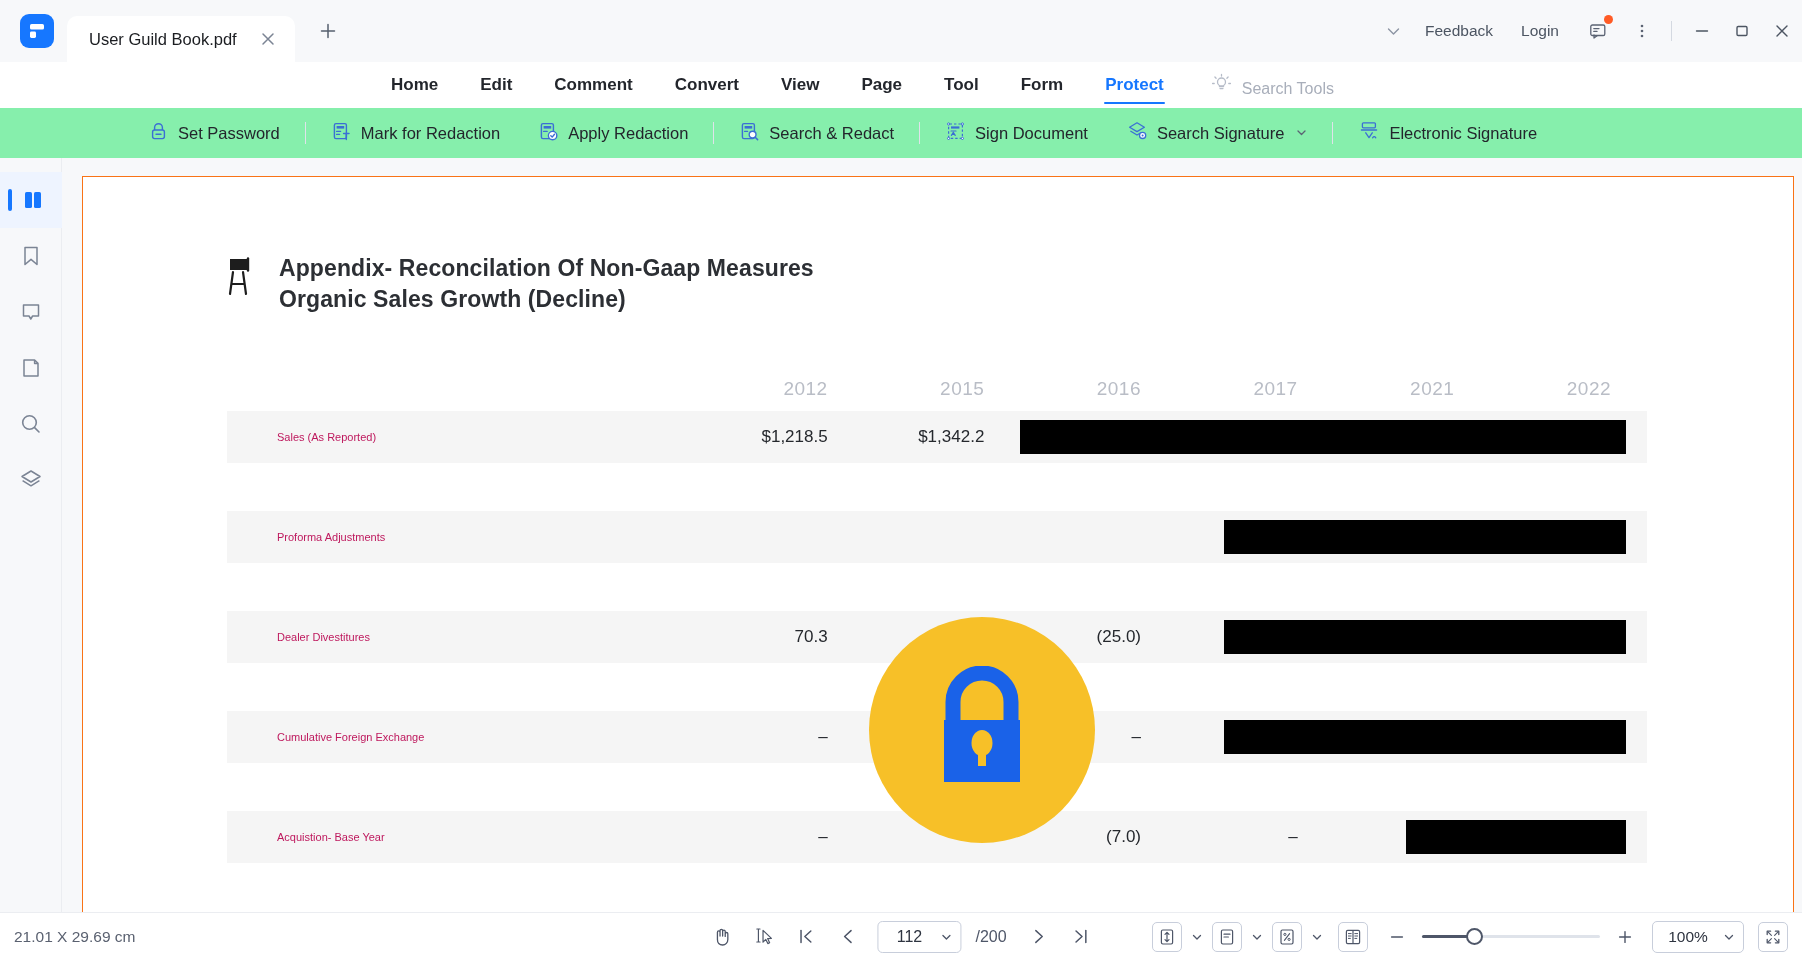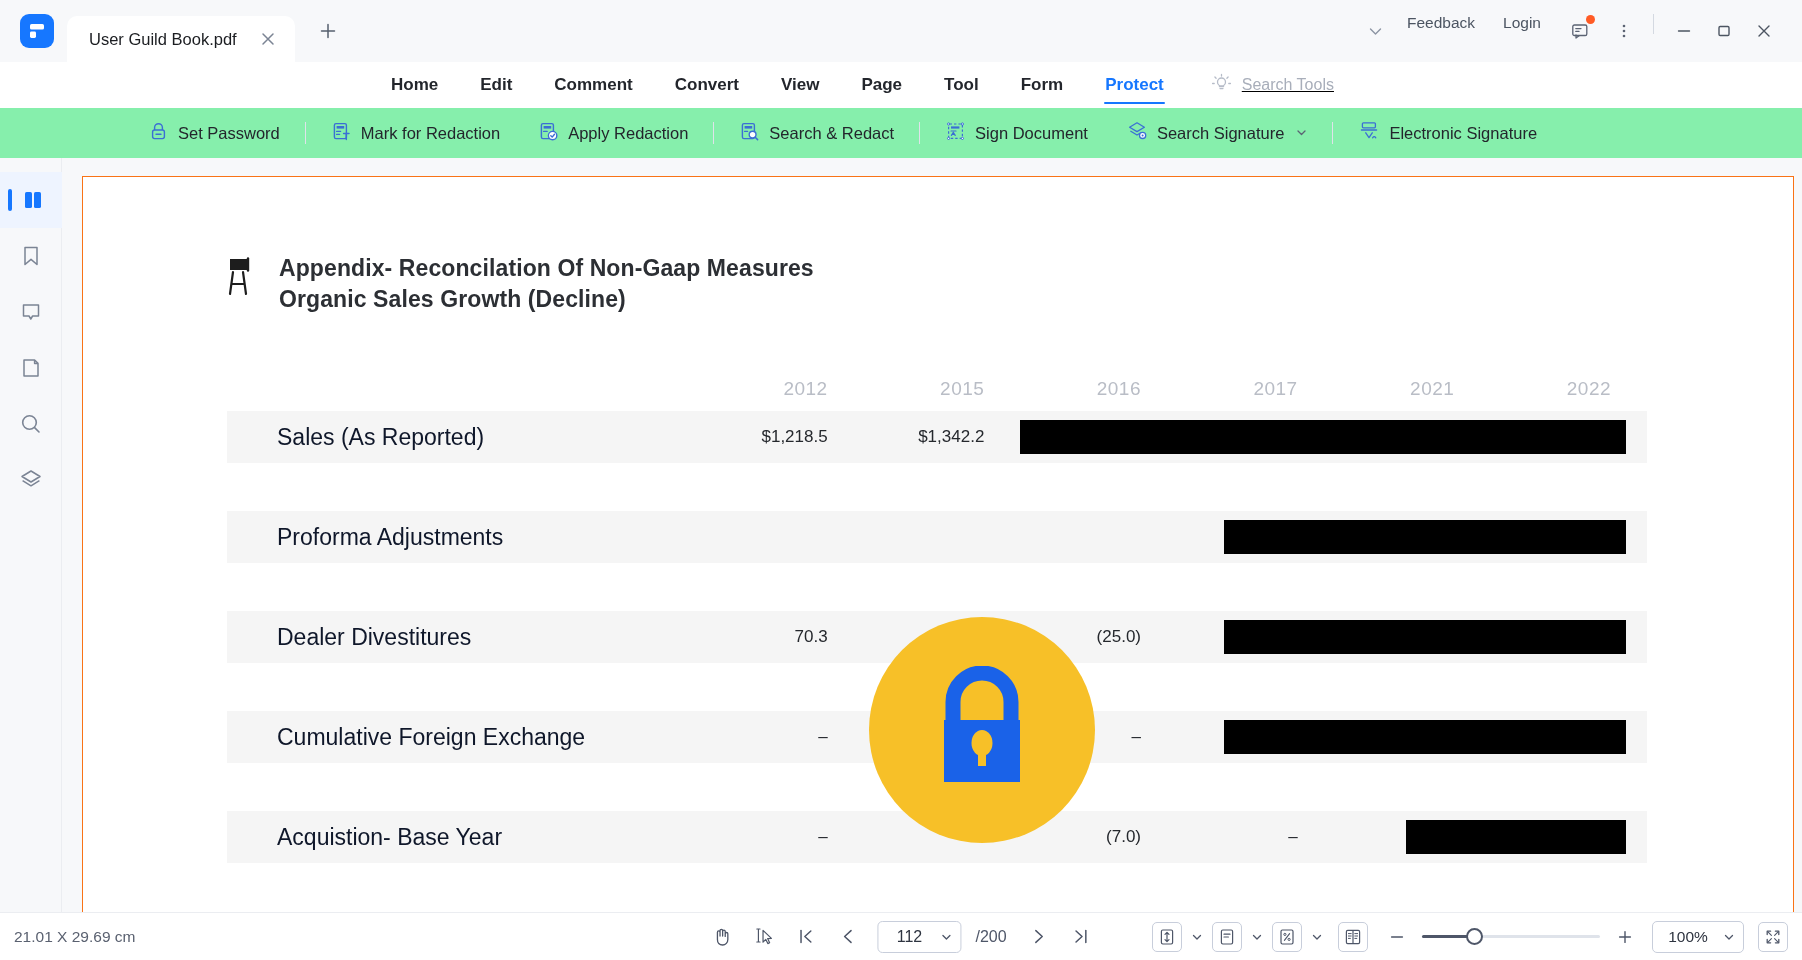--- a/index.html
+++ b/index.html
@@ -52,22 +52,22 @@
     flex: 0 0 auto;
   }
   .tab-new {
     width: 38px; height: 38px; margin-left: 14px;
     display: flex; align-items: center; justify-content: center;
     color: #565f6e; font-size: 25px; font-weight: 300;
     align-self: center;
   }
 
   .titlebar-right {
-    margin-left: auto; display: flex; 
-    padding-right: 18px; gap: 0;
+    margin-left: auto; display: flex; align-items: center;
+    gap: 0;
   }
   .tb-chevron {
     width: 34px; height: 34px; display:flex; align-items:center; justify-content:center;
     color:#8c94a3;
   }
   .tb-text {
     font-size: 15.5px; color: #4c5562; padding: 0 14px; white-space: nowrap;
   }
   .tb-icon {
     width: 38px; height: 34px; display: flex; align-items: center; justify-content: center;
@@ -98,21 +98,21 @@
     padding: 0 21px; height: 46px;
     display: flex; align-items: center; position: relative;
     white-space: nowrap;
   }
   .rb-tab.active { color: #1677ff; }
   .rb-tab.active::after {
     content: ""; position: absolute; left: 20px; right: 20px; bottom: 4px;
     height: 2.5px; background: #1677ff; border-radius: 2px;
   }
   .rb-search {
-    display: flex; align-items: center; margin-left: 26px; gap: 10px; text-decoration: underline;
+    display: flex; align-items: flex-end; margin-left: 26px; gap: 10px;
   }
   .rb-search-ph { font-size: 16px; color: #a8aeba; }
 
   
   .toolbar {
     height: 50px; flex: 0 0 50px;
     background: #86efac;
     display: flex; align-items: center;
     padding-left: 140px;
   }
@@ -171,21 +171,21 @@
   .tbl-head .yr {
     flex: 1 1 0; text-align: right; padding-right: 36px;
     font-size: 19px; color: #b9bdc6; letter-spacing: .5px;
   }
   .tbl-row {
     display: flex; align-items: center; height: 52px;
     background: #f5f5f5; margin-bottom: 48px; position: relative;
   }
   .tbl-row .rowlabel {
     flex: 0 0 480px; padding-left: 50px;
-    font-size: 23px; color: #0f172a;
+    font-size: 11px; color: #be185d;
   }
   .tbl-row .cell {
     flex: 1 1 0; text-align: right; padding-right: 36px;
     font-size: 17px; color: #25282d;
   }
   .redact {
     position: absolute; top: 9px; height: 34px; background: #000;
   }
 
   .lock-badge {

